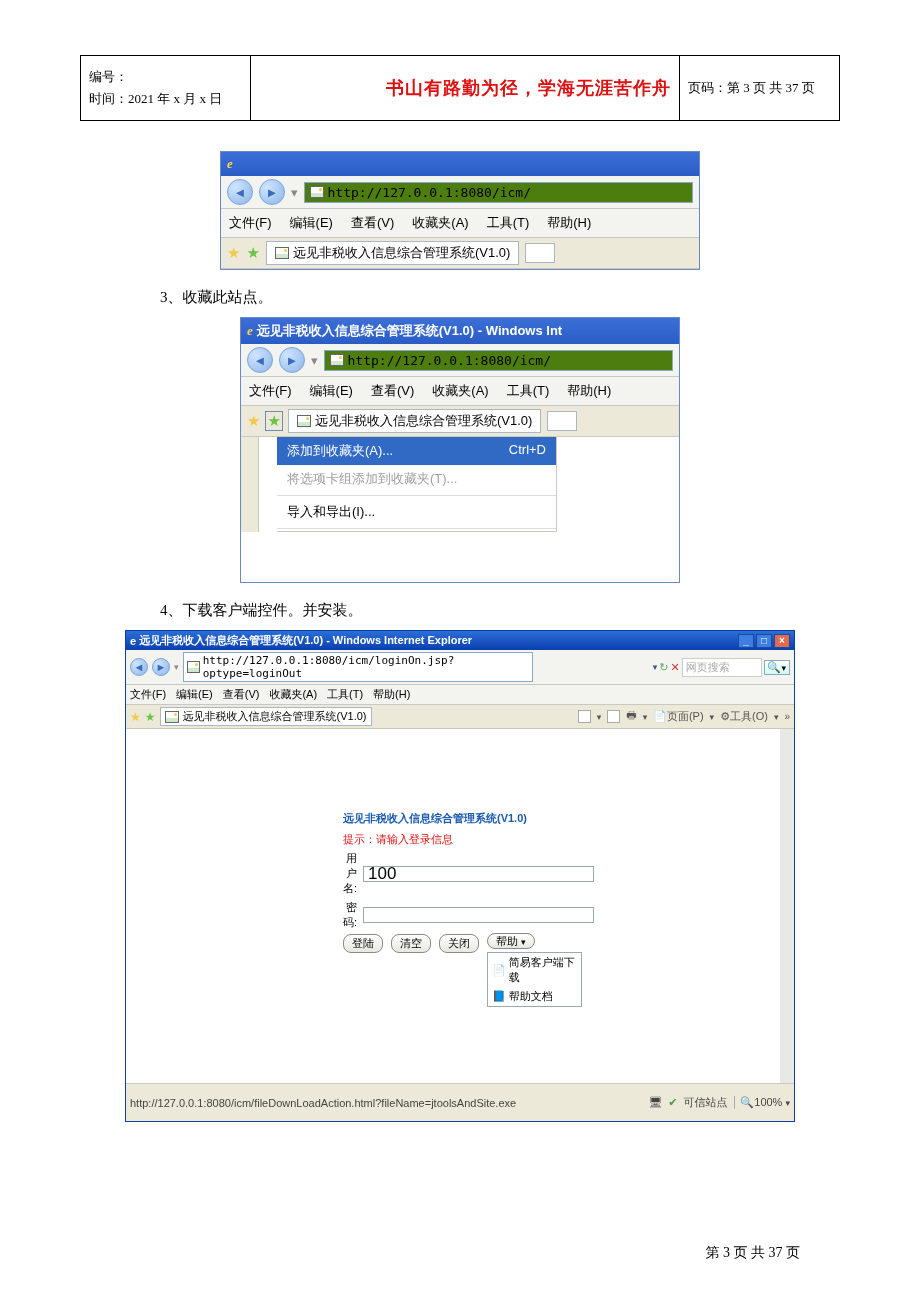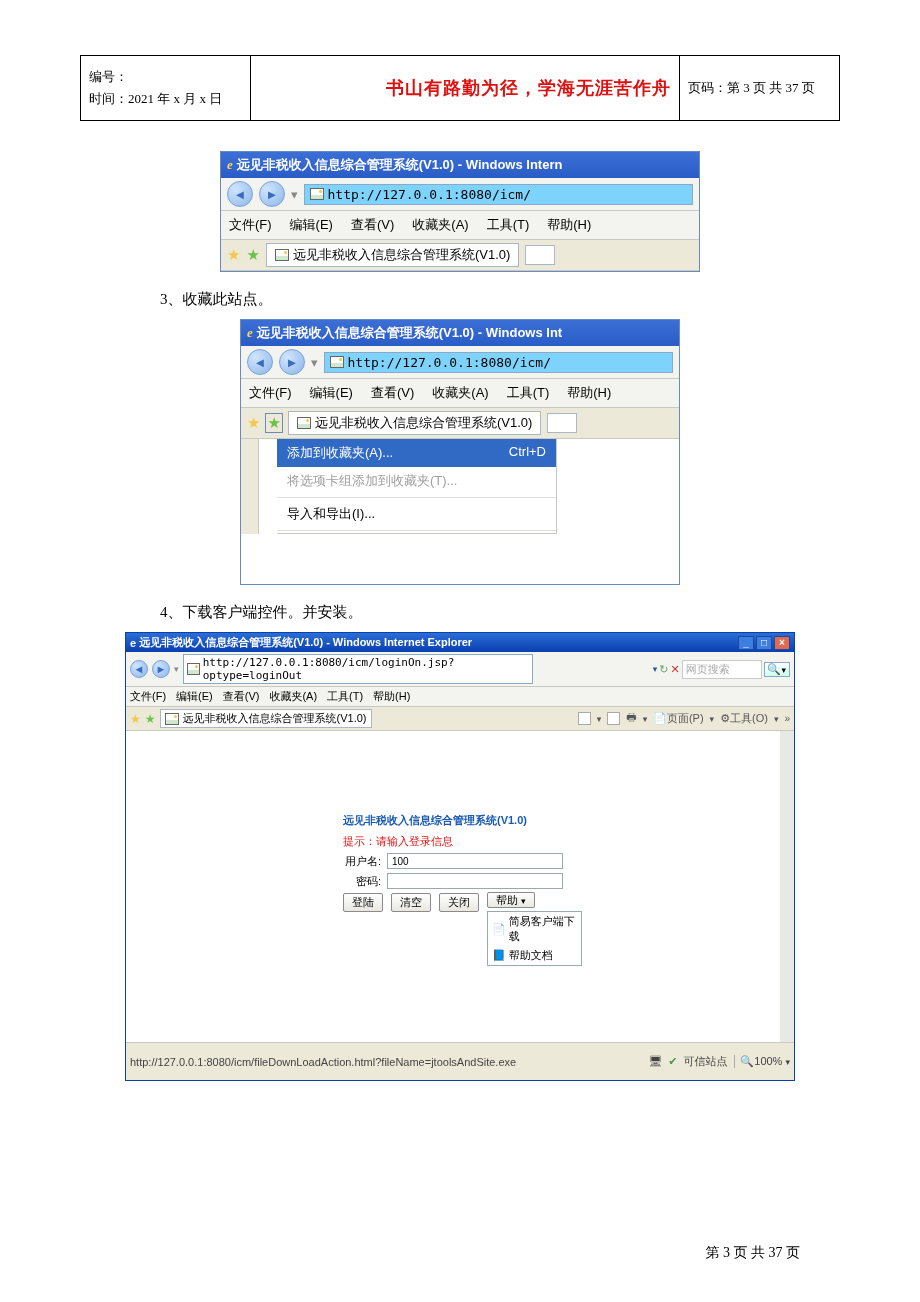--- a/index.html
+++ b/index.html
@@ -63,21 +63,21 @@
   .navbtn {
     width: 26px; height: 26px; border-radius: 50%;
     background: radial-gradient(circle at 30% 30%, #cfe5ff, #8db6e8);
     border: 1px solid #7aa2d8;
     display: inline-flex; align-items: center; justify-content: center;
     color: #3a6bbd;
   }
   .addrbox {
     flex: 1;
     border: 1px solid #8aa8c8;
-    background: #7dd3fc;
+    background: #4d7c0f;
     padding: 2px 5px;
     display: flex;
     align-items: center;
     gap: 4px;
     font-family: "SimSun", monospace;
     font-size: 13px;
   }
   .pic-icon { width: 14px; height: 12px; border: 1px solid #666; background: linear-gradient(#fff 60%, #cfe8cf 60%); position: relative; display: inline-block; }
   .pic-icon::after { content:""; position:absolute; top:1px; right:1px; width:3px;height:3px;background:#f2c94c;border-radius:50%; }
   .menubar {
@@ -155,23 +155,23 @@
   .content-area { height: 78px; background:#fff; border-right:14px solid #e8e8e4; }
   .login-box-wrap { background:#fff; border-right:14px solid #e8e8e4; display:flex; justify-content:center; padding: 4px 0 0 0; }
   .login-box {
     width: 220px;
     font-size: 11px;
   }
   .login-title { color: #1a5ab0; font-weight: bold; margin-bottom: 6px; }
   .login-hint { color: #d11; margin-bottom: 4px; }
   .login-row { display:flex;align-items:center;gap:6px;margin-bottom:4px; }
   .login-row label{ width:38px; text-align:right;}
-  .login-input { border:1px solid #9aa;background:#fff;height:16px;flex:1;padding:0 4px;font-size:10px; }
+  .login-input { border:1px solid #9aa;background:#fff;height:16px;flex:1;padding:0 4px;font-size:17px; }
   .login-btns { display:flex;gap:8px;margin-top:4px; }
-  .lbtn{ border:1px solid #8a8a8a;background:linear-gradient(#fff,#e8e8e0);padding:1px 8px;font-size:11px;border-radius:2px;text-align:center; }
+  .lbtn{ border:1px solid #8a8a8a;background:linear-gradient(#fff,#e8e8e0);padding:1px 8px;font-size:11px;border-radius:8px;text-align:center; }
   .help-drop { position:relative; display:inline-block;}
   .help-menu{ position:absolute;top:18px;left:0;border:1px solid #9aa;background:#fff;width:95px;font-size:11px; }
   .help-menu div{padding:2px 4px;display:flex;align-items:center;gap:3px;}
   .below-login{background:#fff;border-right:14px solid #e8e8e4;height:130px;}
   .statusbar{background:#ece9d8;border-top:1px solid #c9c9c1;display:flex;justify-content:space-between;align-items:center;padding:11px 4px;font-size:11px;color:#444;}
   .status-right{display:flex;align-items:center;gap:6px;}
   .shield{color:#4a9a4a;}
 
   .footer {
     position: absolute;
@@ -195,21 +195,20 @@
       <td class="hdr-center red">书山有路勤为径，学海无涯苦作舟</td>
       <td class="hdr-right">页码：第 3 页 共 37 页</td>
     </tr>
   </tbody>
     </table>
 
   <div class="fig-wrap">
     <div class="ie-win" style="width:480px;">
       <div class="titlebar">
         <span class="ie-e">e</span>
-        <span>远见非税收入信息综合管理系统(V1.0) - Windows Intern</span>
       </div>
       <div class="navrow">
         <span class="navbtn">◄</span>
         <span class="navbtn">►</span>
         <span style="color:#888;">▾</span>
         <span class="addrbox">
           <span class="pic-icon"></span>
           <span>http://127.0.0.1:8080/icm/</span>
         </span>
       </div>

